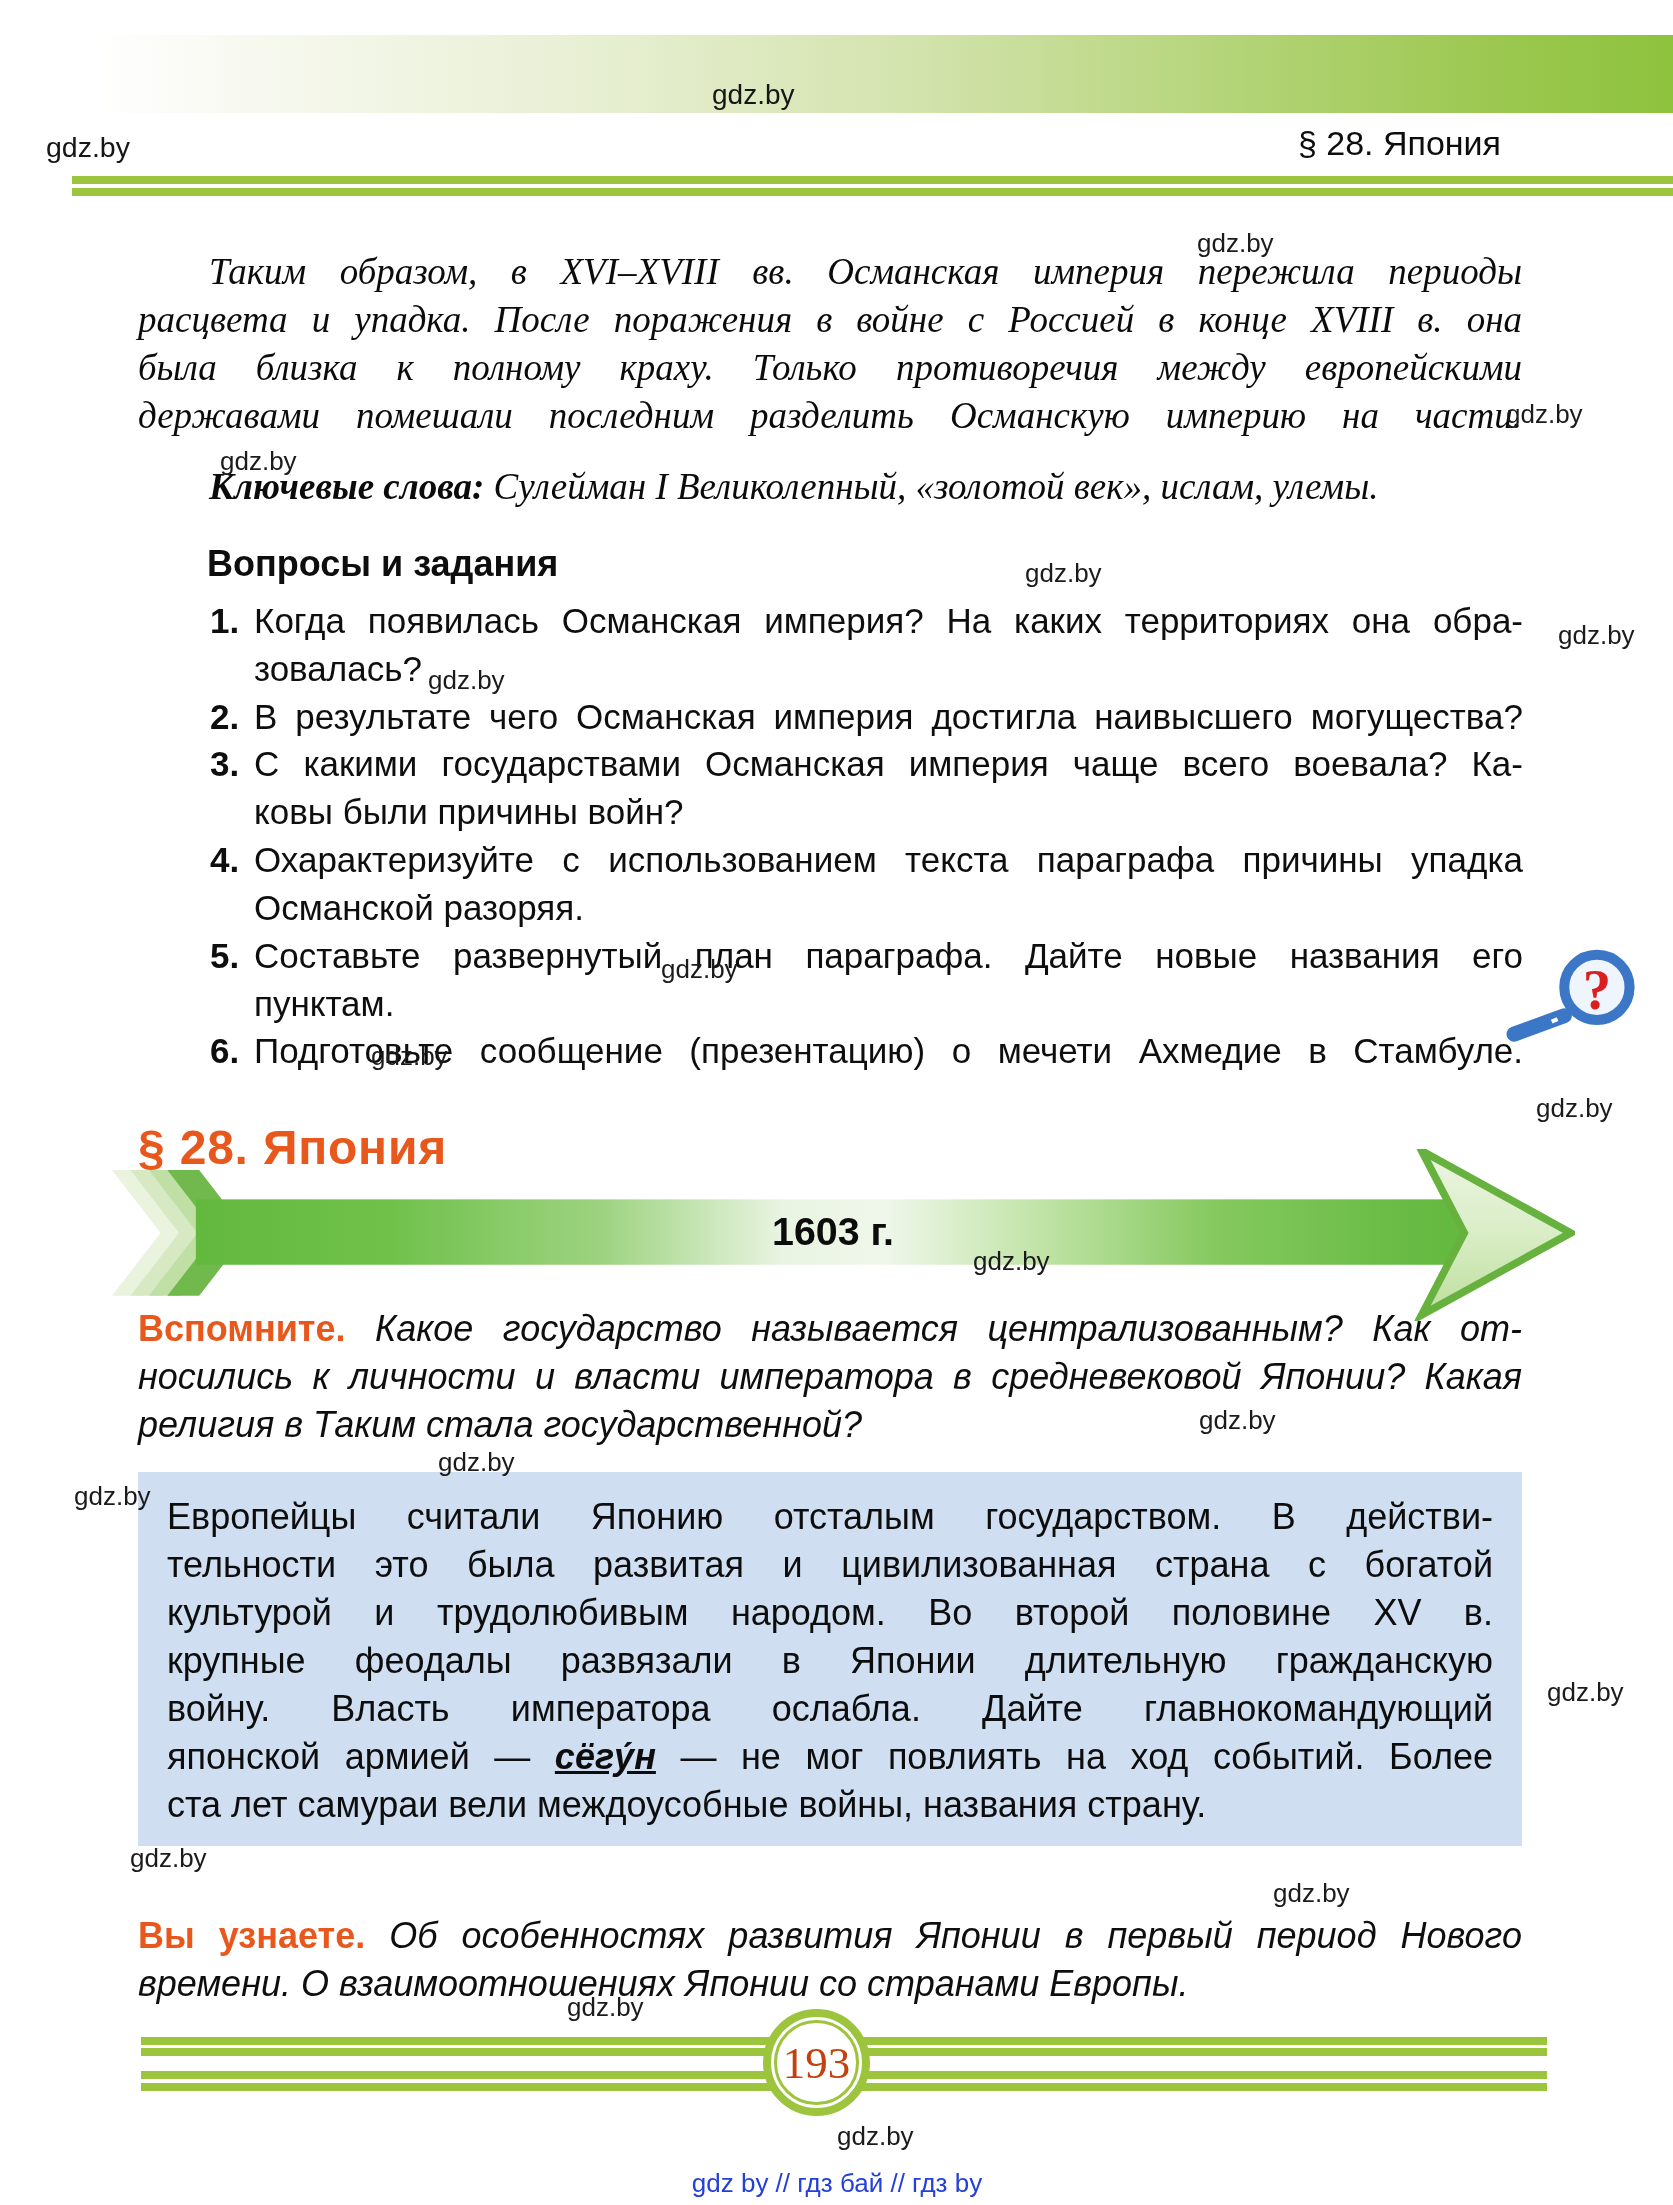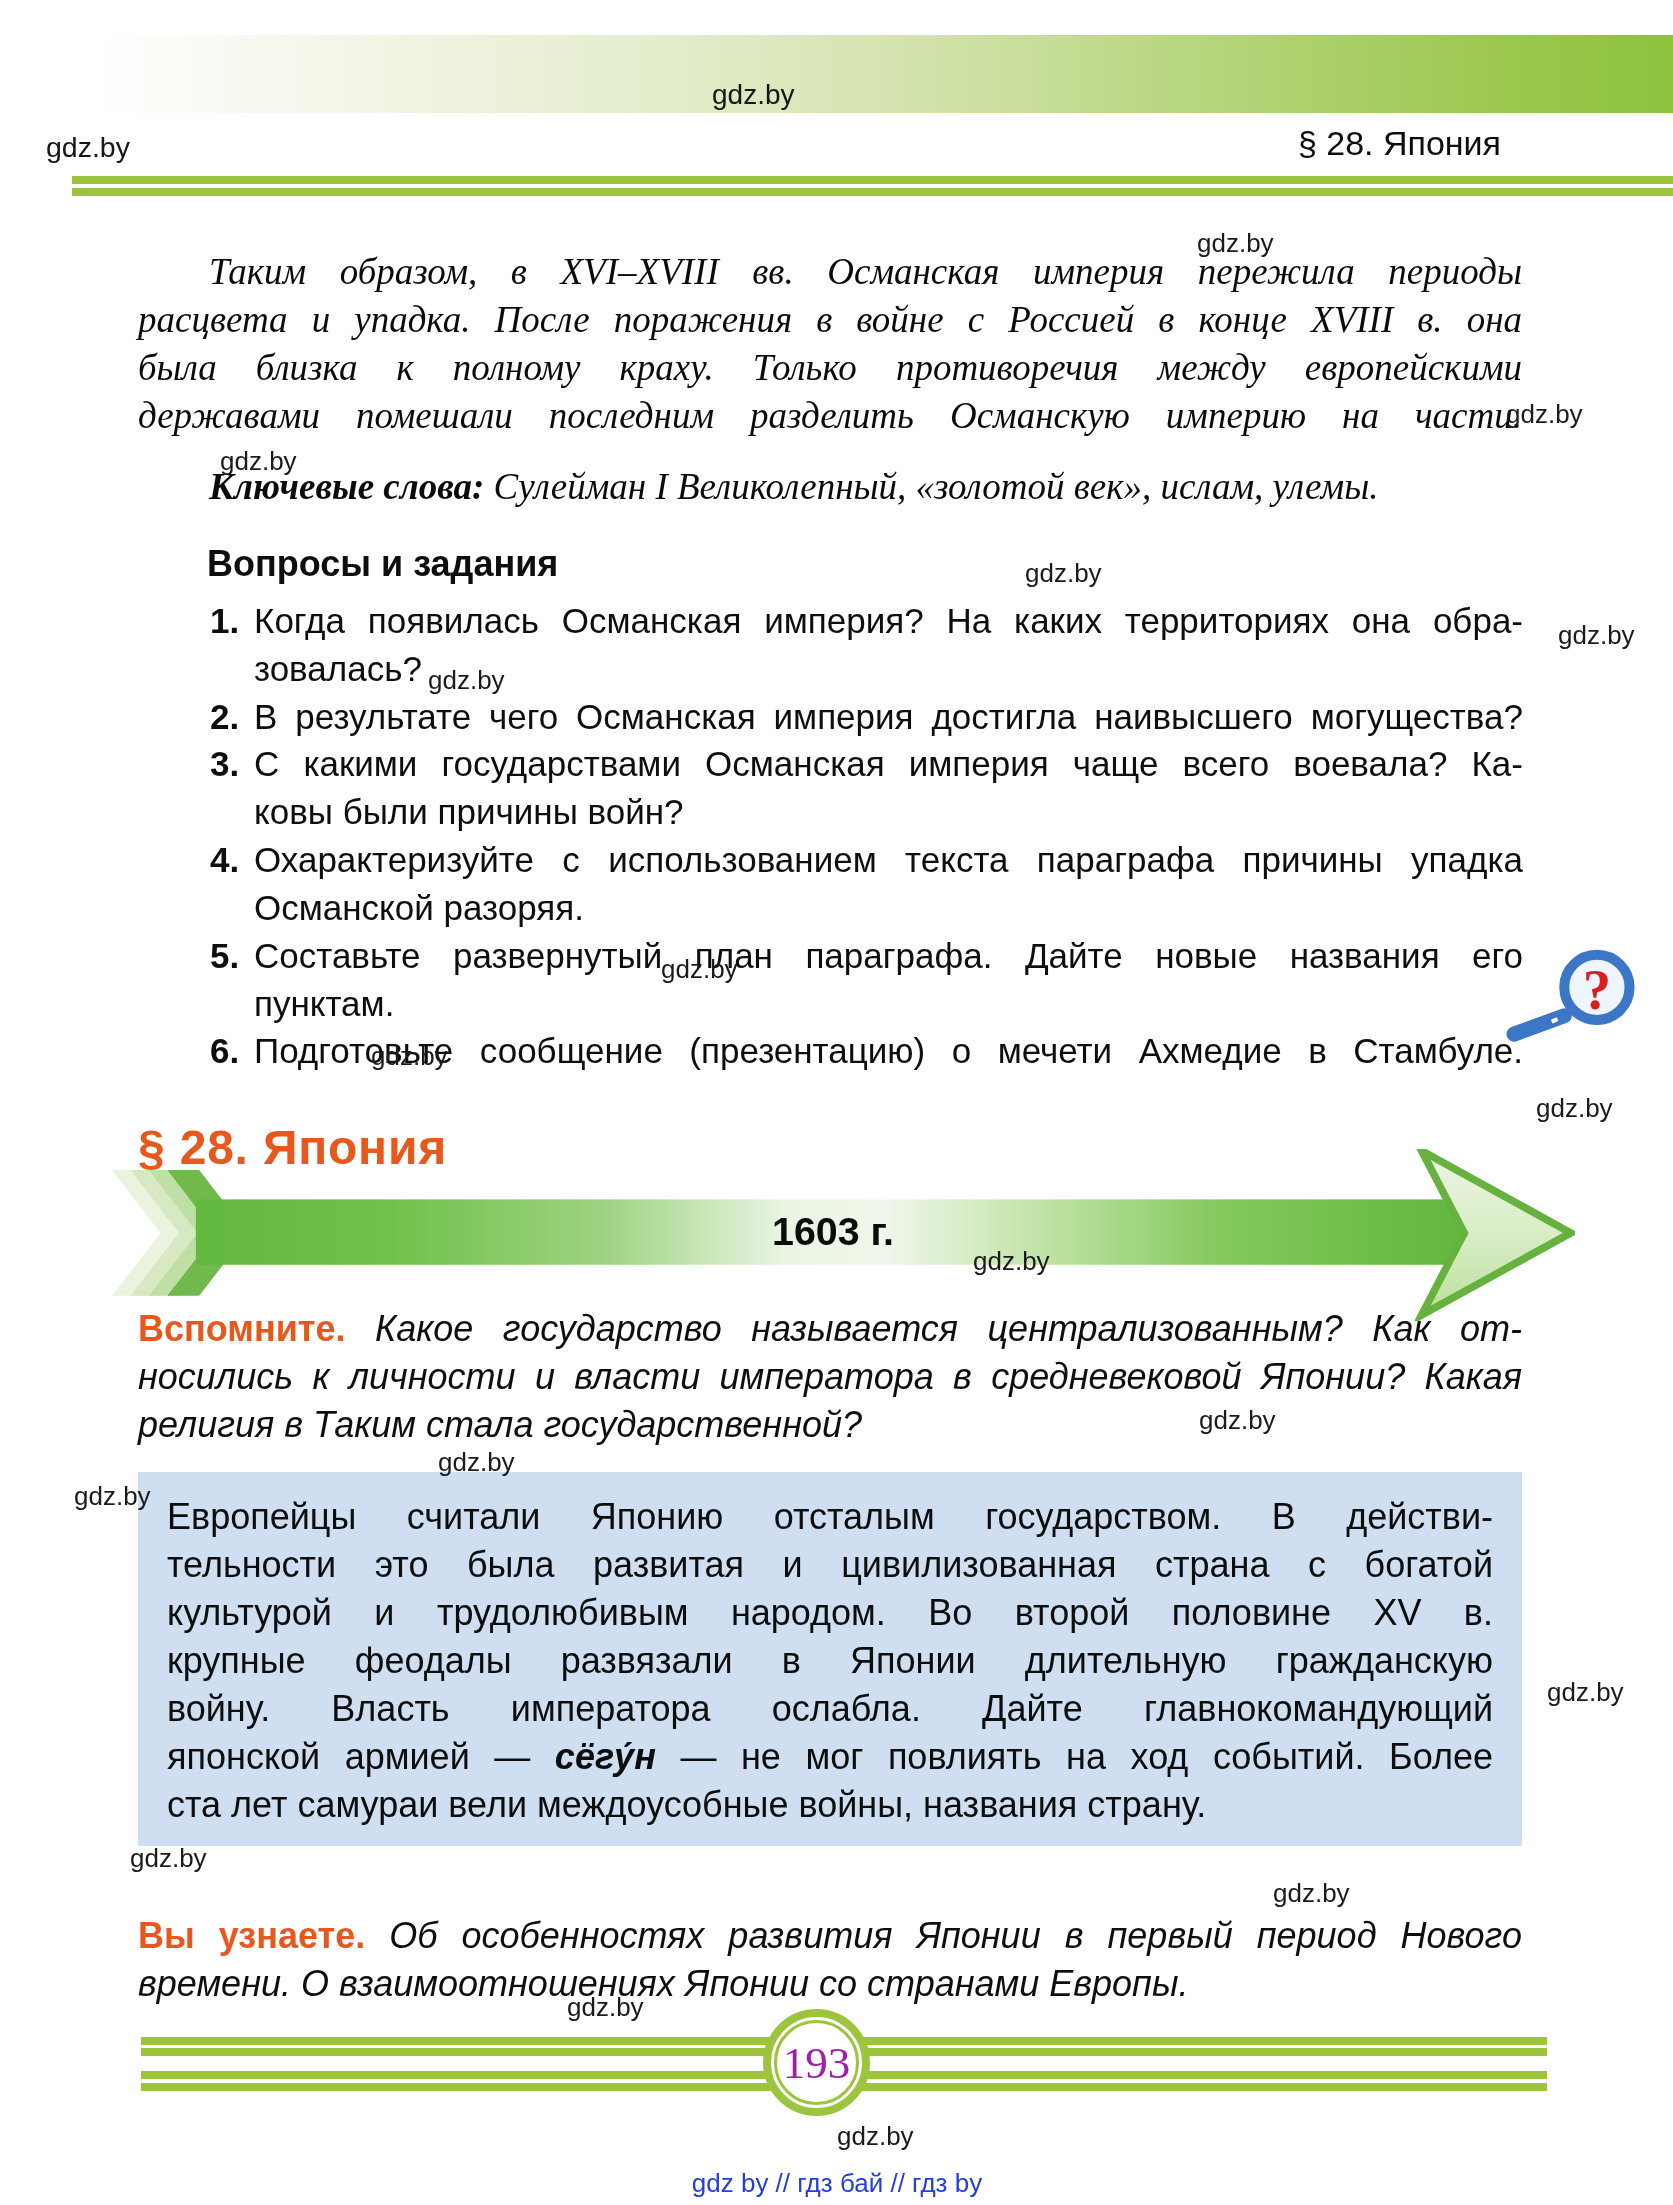--- a/index.html
+++ b/index.html
@@ -73,34 +73,34 @@
   .remember { top:1305px; }
   .learn { top:1912px; }
   .lead-label { font-style:normal; font-weight:bold; color:#e8581c; }
 
   
   .infobox {
     position:absolute; left:138px; top:1472px; width:1384px; height:374px;
     background:#cfdff1; box-sizing:border-box; padding:21px 29px 0 29px;
     font-size:36px; line-height:48px; color:#0d0d0d;
   }
-  .term { font-weight:bold; font-style:italic; }
+  .term { font-weight:bold; font-style:italic;text-decoration:underline; }
 
   
   .foot-line { position:absolute; left:141px; width:1406px; height:7.5px; background:#9cc43c; z-index:1; }
   .fl1 { top:2037px; } .fl2 { top:2048px; } .fl3 { top:2071px; } .fl4 { top:2083px; }
   .page-badge {
     position:absolute; left:763px; top:2009px; width:107px; height:107px;
     border:8.4px solid #9cc43c; border-radius:50%; background:#ffffff;
     box-sizing:border-box; z-index:2;
   }
   .page-badge-inner {
     position:absolute; inset:3.4px; border:3.4px solid #9cc43c; border-radius:50%;
     display:flex; align-items:center; justify-content:center;
-    font-family:"Liberation Serif", serif; font-size:45px; color:#a21caf;
+    font-family:"Liberation Serif", serif; font-size:45px; color:#c2410c;
   }
   .foot-links {
     position:absolute; left:0; top:2168px; width:100%; text-align:center;
     font-size:26px; color:#2540d9;
   }
 </style>
 </head>
 <body>
 
 <div id="page">

